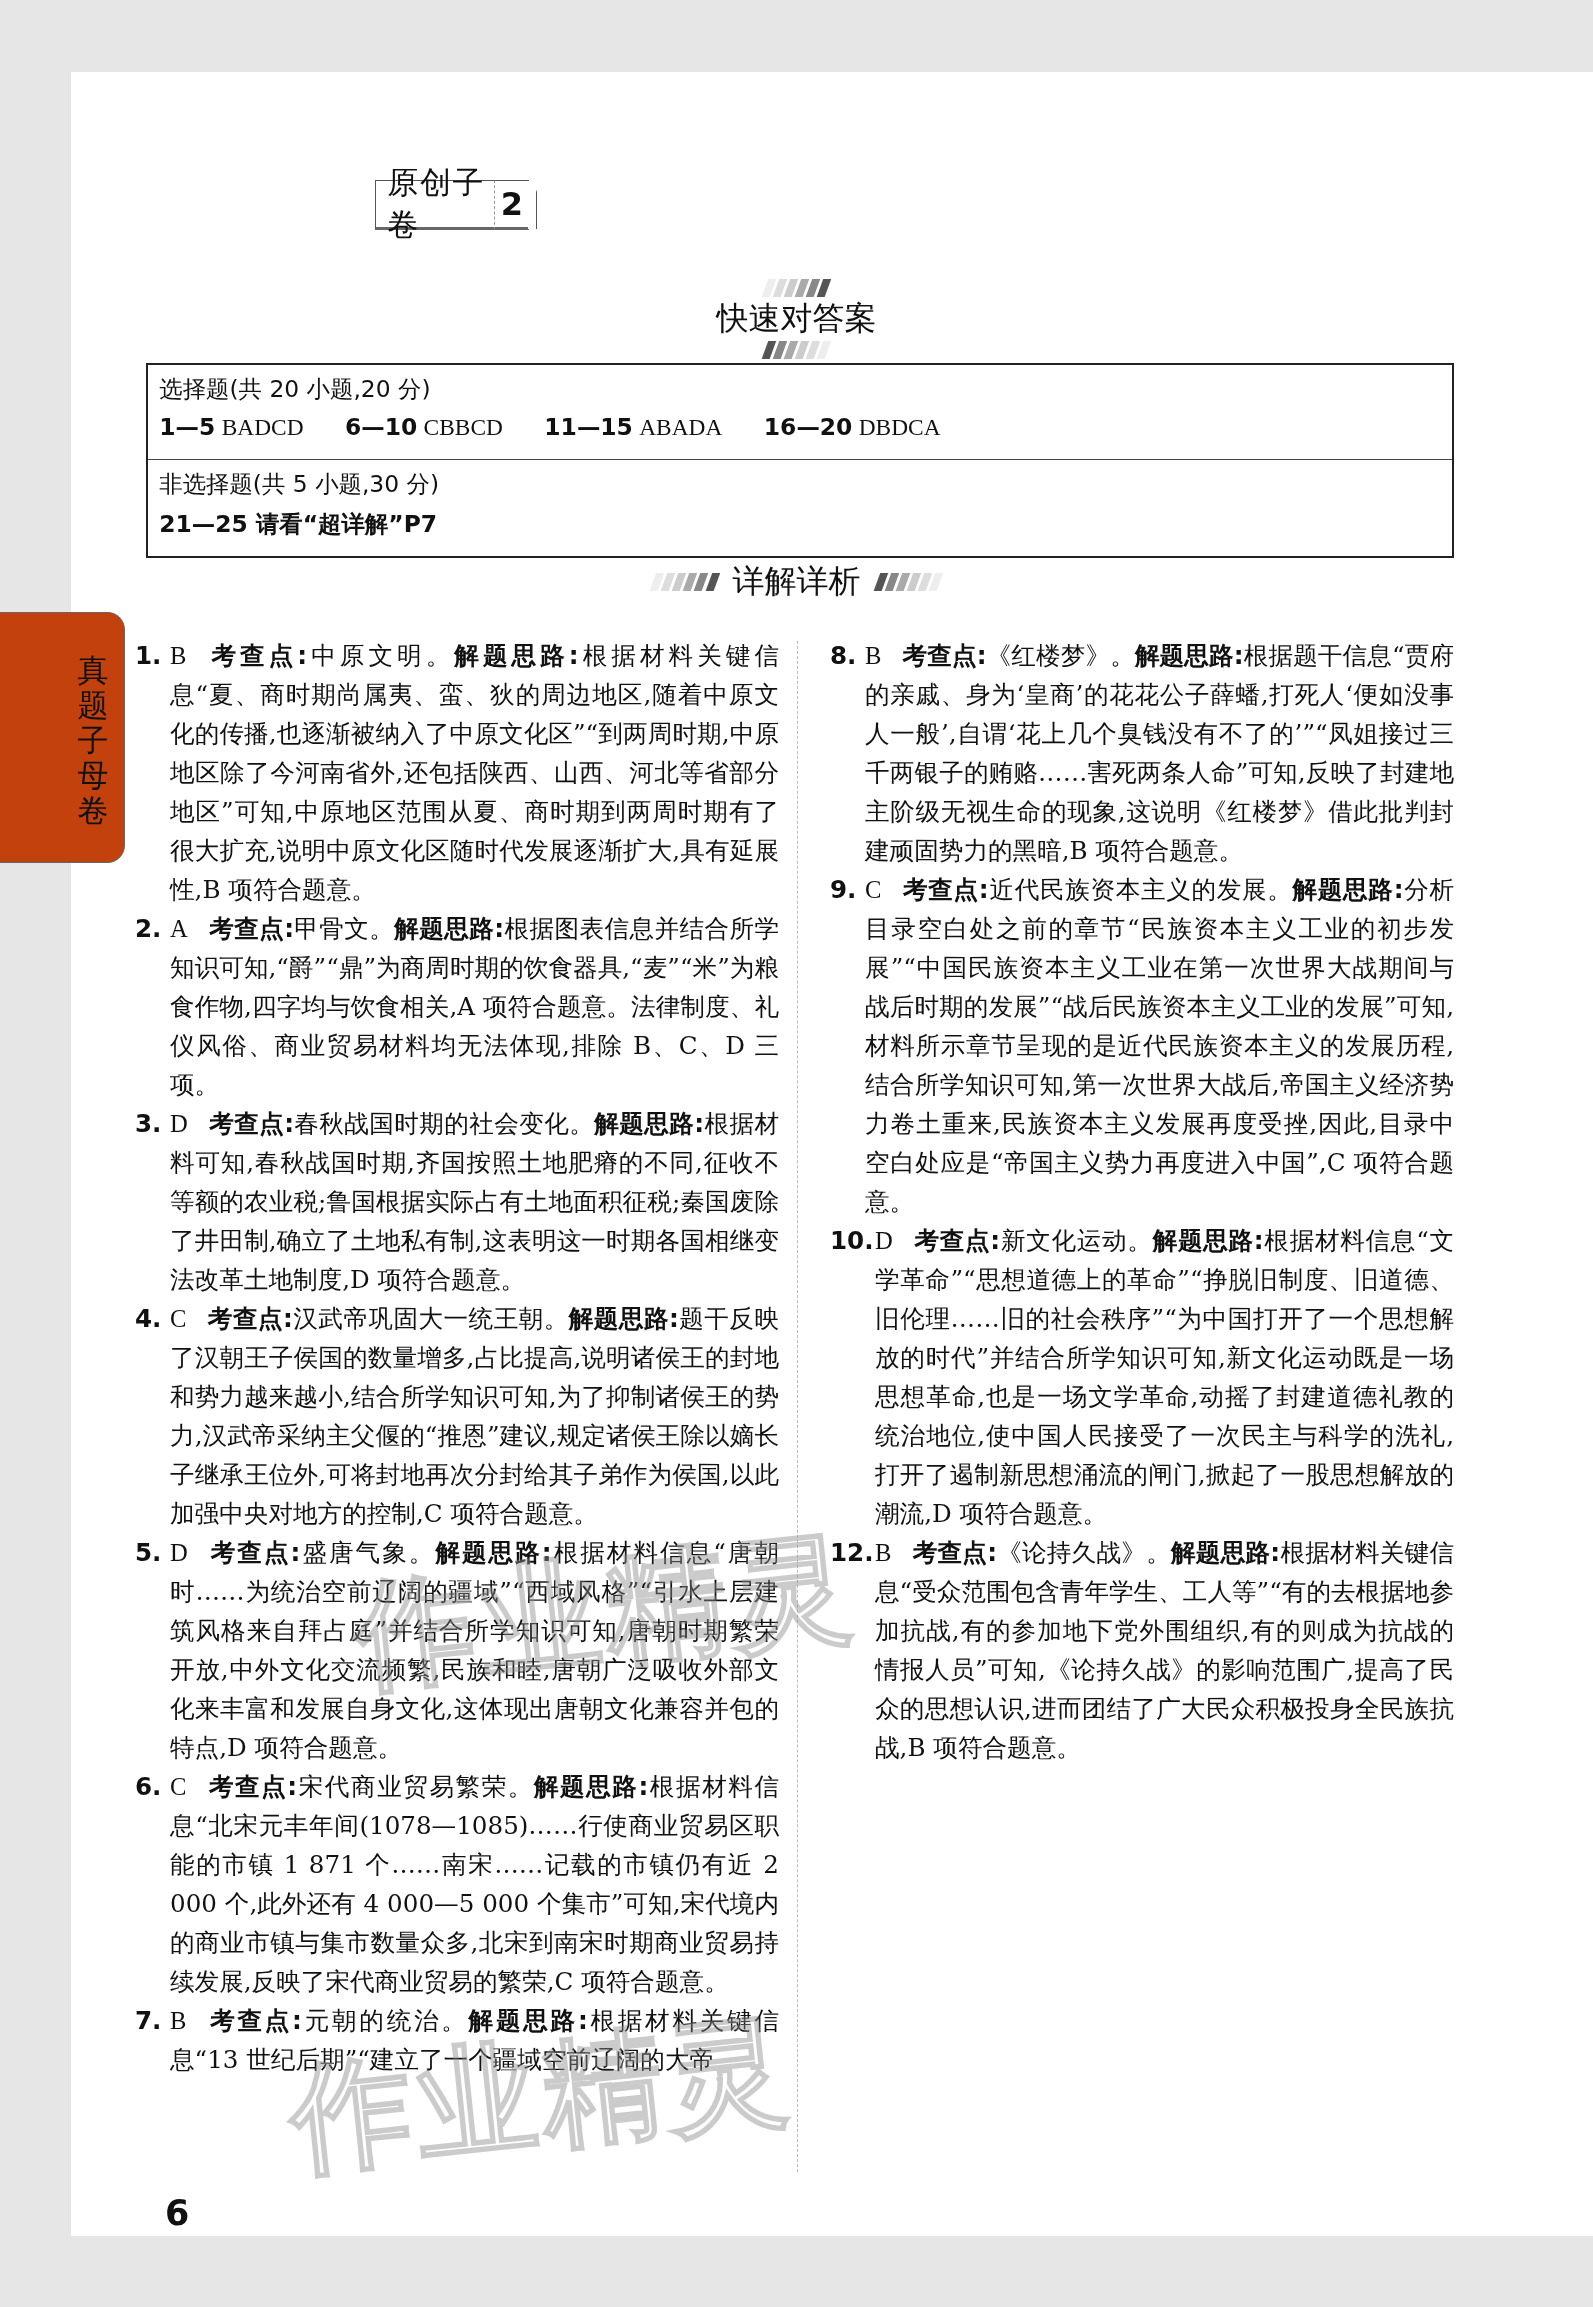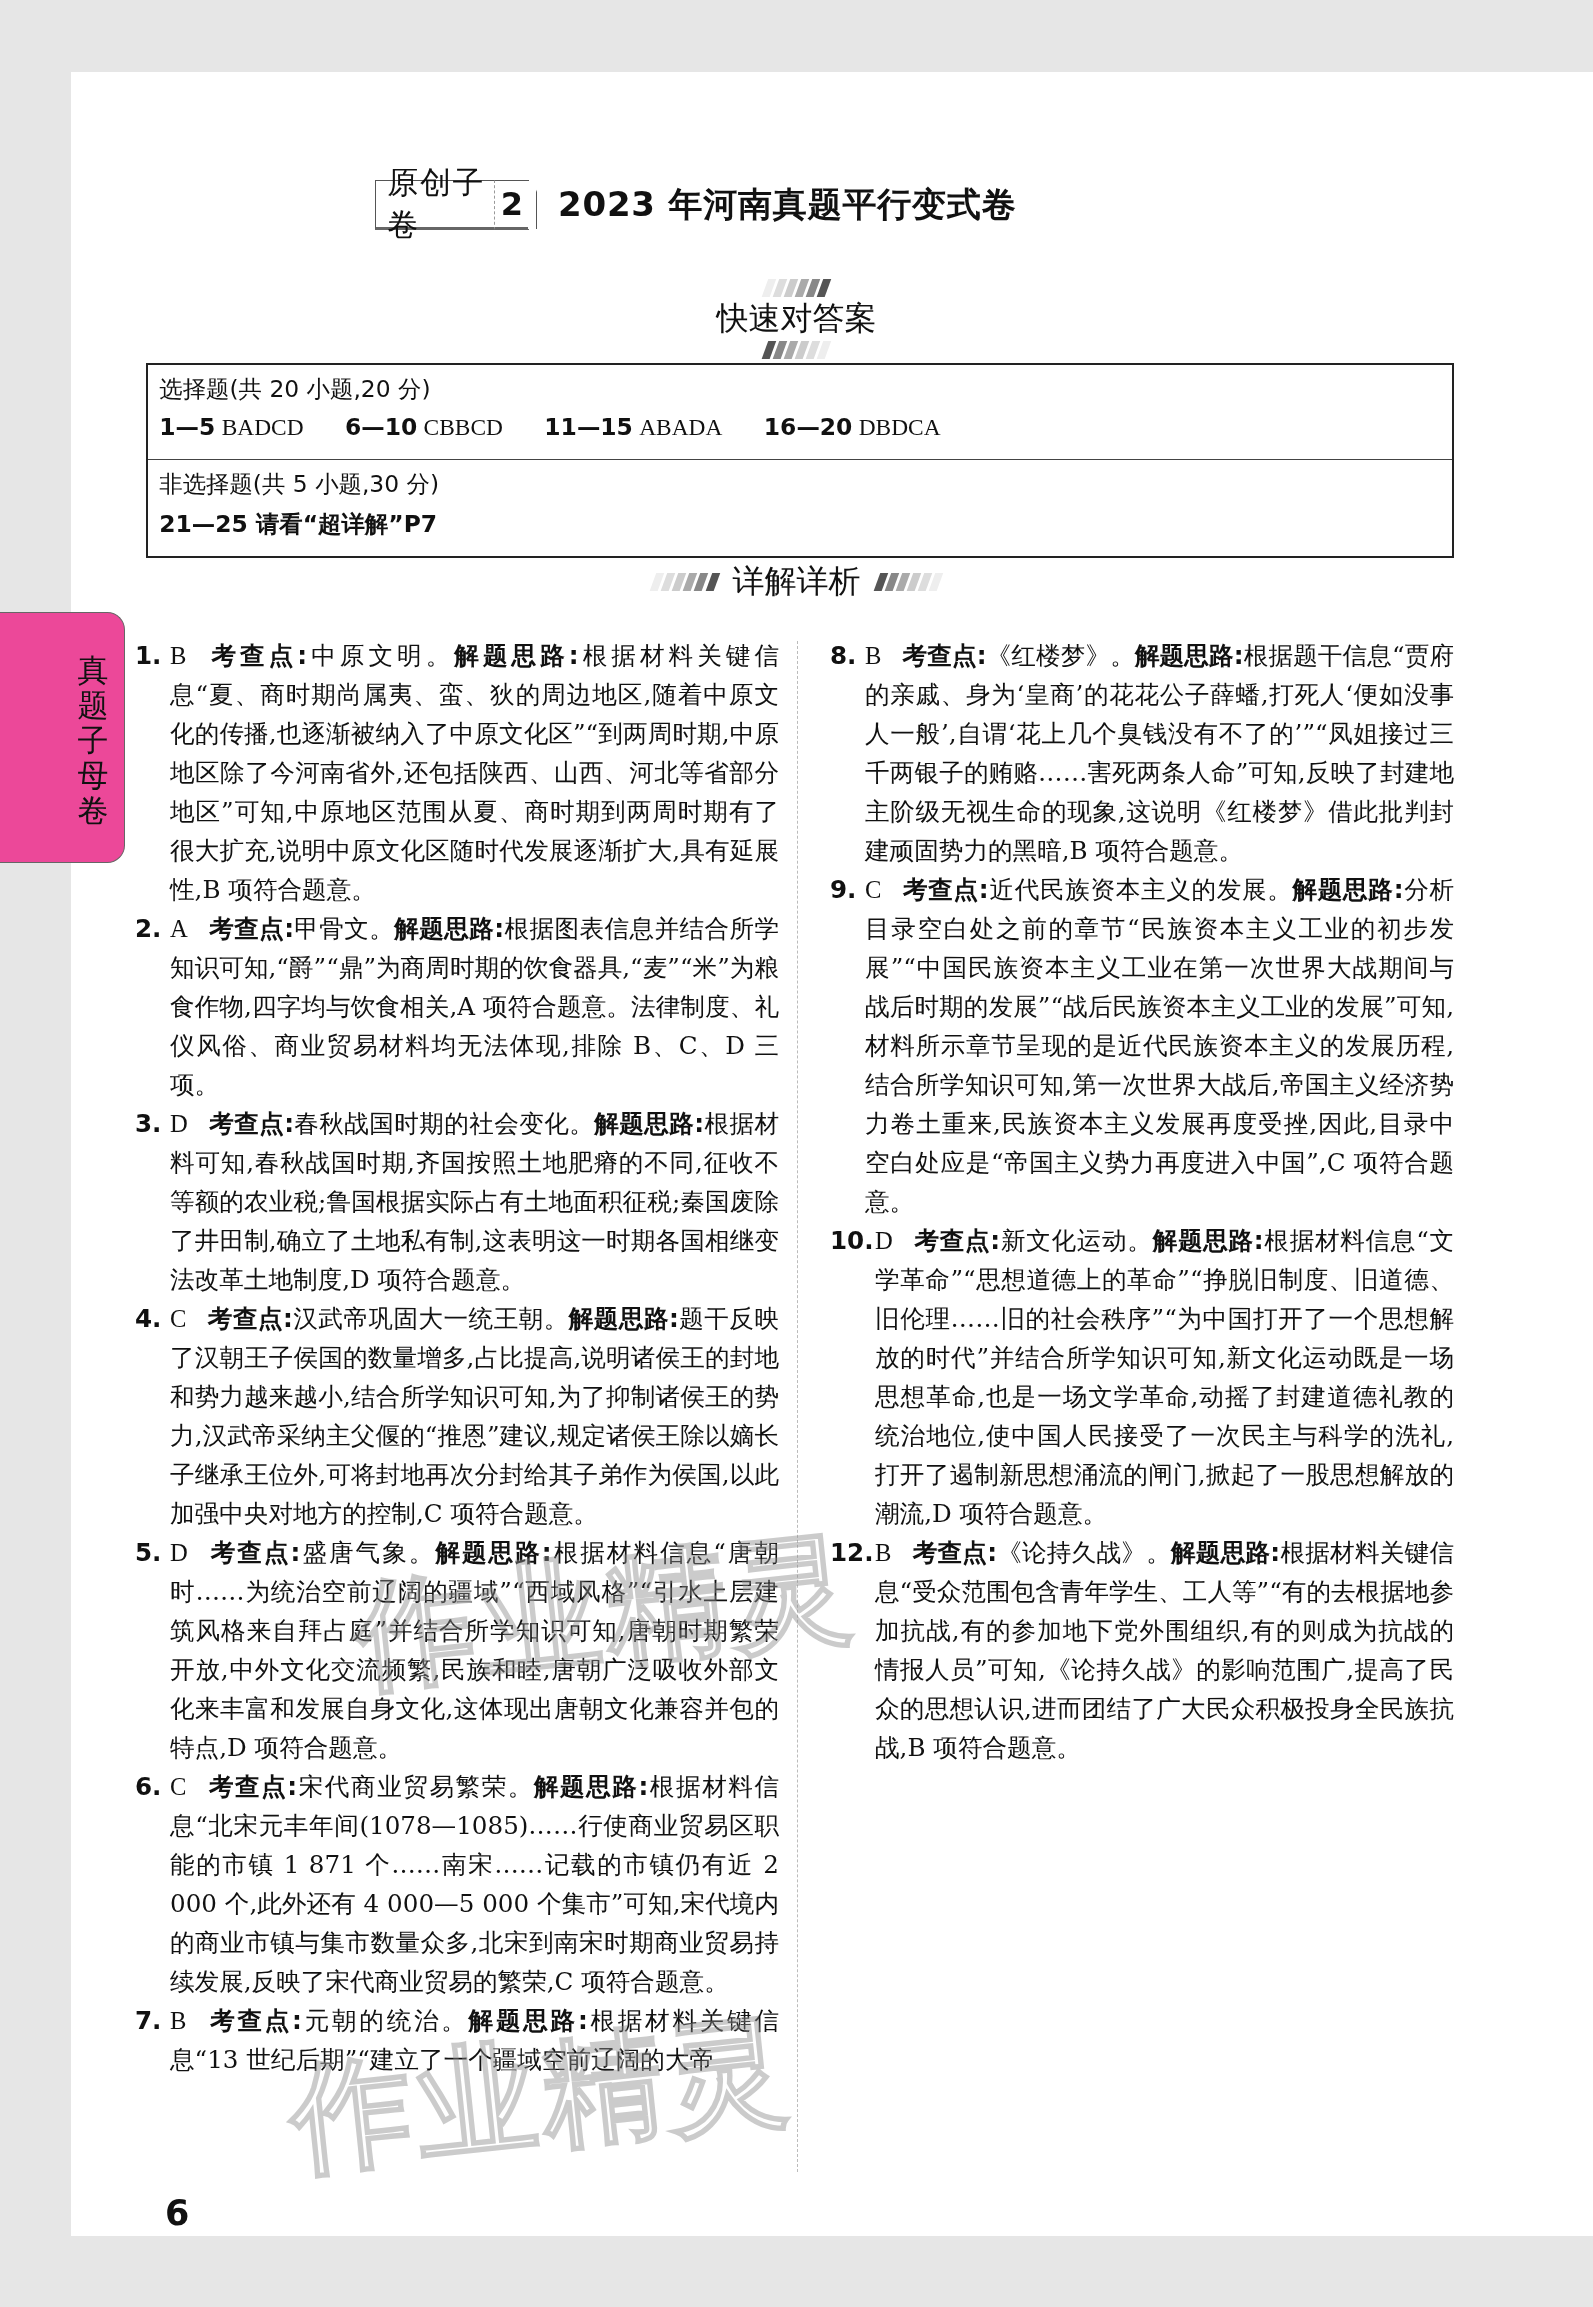--- a/index.html
+++ b/index.html
@@ -62,21 +62,21 @@
   .answer-divider { position: absolute; left: 0; right: 0; top: 94px; border-top: 1.6px solid #444; }
   .sans-bold { font-family: "DejaVu Sans", "Liberation Sans", sans-serif; font-weight: bold; }
   .cjk { font-family: "DejaVu Sans", "Liberation Sans", sans-serif; }
   .ans-grp { display: inline-block; margin-right: 34px; }
   .ans-grp .rng { font-family: "DejaVu Sans", "Liberation Sans", sans-serif; font-weight: bold; }
   .ans-grp .val { font-family: "Liberation Serif", "DejaVu Serif", serif; margin-left: 6.4px; }
 
   
   .side-tab {
     position: absolute; left: 0; top: 612px; width: 125px; height: 251px;
-    background: #ec4899; border: 1.6px solid #666; border-left: none; border-radius: 0 17.7px 17.7px 0;
+    background: #c2410c; border: 1.6px solid #666; border-left: none; border-radius: 0 17.7px 17.7px 0;
     box-sizing: border-box;
   }
   .side-tab-text {
     position: absolute; left: 77px; top: 40px; width: 32px;
     font-family: "DejaVu Sans", "Liberation Sans", sans-serif; font-size: 31px; font-weight: 500;
     line-height: 35px; text-align: center; word-break: break-all;
   }
   
   .col { position: absolute; top: 636px; font-size: 24.6px; line-height: 39px; text-align: justify; }
   .col.left { left: 135px; width: 644px; }
@@ -103,21 +103,20 @@
   }
 </style>
 </head>
 <body>
 
 <div class="page"></div>
 
 <div class="banner">
   <div class="banner-tab">原创子卷</div>
   <div class="banner-num">2</div>
-  <div class="banner-title">2023 年河南真题平行变式卷</div>
 </div>
 
 <div class="sec-heading" style="top:295px;height:48px;flex-direction:column;">
   <span class="stripes left">
       <i></i>
       <i></i>
       <i></i>
       <i></i>
       <i></i>
       <i></i>

